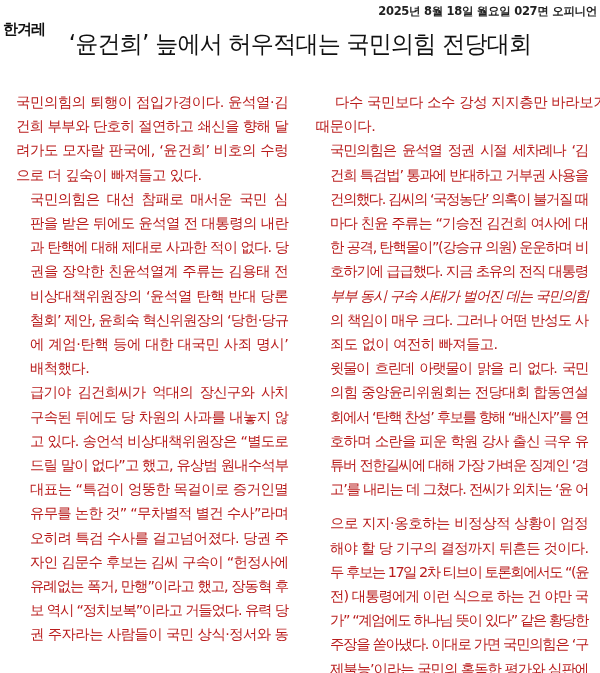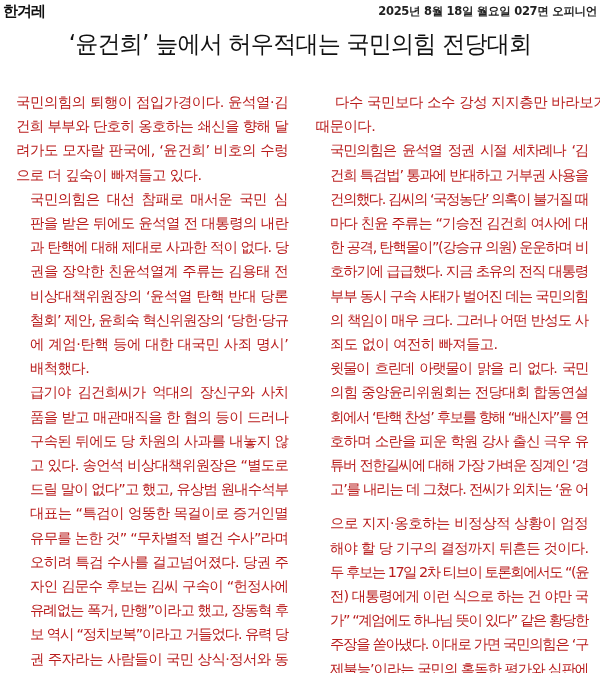--- a/index.html
+++ b/index.html
@@ -18,21 +18,21 @@
     .masthead {
       position: absolute;
       top: 0;
       left: 0;
       width: 600px;
       height: 22px;
     }
     .logo {
       position: absolute;
       left: 3px;
-      top: 2px;
+      top: 20px;
       font-size: 15px;
       font-weight: bold;
       letter-spacing: -1px;
       color: #111;
     }
     .dateline {
       position: absolute;
       right: 3px;
       top: 4px;
       font-size: 11.5px;
@@ -94,37 +94,36 @@
   <div class="logo">한겨레</div>
   <div class="dateline">2025년 8월 18일 월요일 027면 오피니언</div>
 </div>
 
 <h1 class="headline">‘윤건희’ 늪에서 허우적대는 국민의힘 전당대회</h1>
 
 <div class="columns">
   <div class="column">
       <p class="para">
         <span class="line" style="display: block; letter-spacing: -0.426087px;">국민의힘의 퇴행이 점입가경이다. 윤석열·김</span>
-        <span class="line" style="display: block; letter-spacing: -0.6px;">건희 부부와 단호히 옹호하는 쇄신을 향해 달</span>
+        <span class="line" style="display: block; letter-spacing: -0.6px;">건희 부부와 단호히 절연하고 쇄신을 향해 달</span>
         <span class="line" style="display: block; letter-spacing: -0.36px;">려가도 모자랄 판국에, ‘윤건희’ 비호의 수렁</span>
         <span class="line last" style="display: block;">으로 더 깊숙이 빠져들고 있다.</span>
       </p>
       <p class="para indent">
         <span class="line" style="display: block; letter-spacing: -0.457143px;">국민의힘은 대선 참패로 매서운 국민 심</span>
         <span class="line" style="display: block; letter-spacing: -0.6px;">판을 받은 뒤에도 윤석열 전 대통령의 내란</span>
         <span class="line" style="display: block; letter-spacing: -0.92px;">과 탄핵에 대해 제대로 사과한 적이 없다. 당</span>
         <span class="line" style="display: block; letter-spacing: -0.418182px;">권을 장악한 친윤석열계 주류는 김용태 전</span>
         <span class="line" style="display: block; letter-spacing: -0.418182px;">비상대책위원장의 ‘윤석열 탄핵 반대 당론</span>
         <span class="line" style="display: block; letter-spacing: -0.92px;">철회’ 제안, 윤희숙 혁신위원장의 ‘당헌·당규</span>
         <span class="line" style="display: block; letter-spacing: -0.35px;">에 계엄·탄핵 등에 대한 대국민 사죄 명시’</span>
         <span class="line last" style="display: block;">배척했다.</span>
       </p>
       <p class="para indent">
         <span class="line" style="display: block; letter-spacing: -0.885714px;">급기야 김건희씨가 억대의 장신구와 사치</span>
-        <span class="line" style="display: block; letter-spacing: -0.6px;">품을 받고 매관매직을 한 혐의 등이 드러나</span>
         <span class="line" style="display: block; letter-spacing: -0.6px;">구속된 뒤에도 당 차원의 사과를 내놓지 않</span>
         <span class="line" style="display: block; letter-spacing: -0.730435px;">고 있다. 송언석 비상대책위원장은 “별도로</span>
         <span class="line" style="display: block; letter-spacing: -0.891667px;">드릴 말이 없다”고 했고, 유상범 원내수석부</span>
         <span class="line" style="display: block; letter-spacing: -0.554545px;">대표는 “특검이 엉뚱한 목걸이로 증거인멸</span>
         <span class="line" style="display: block; letter-spacing: -0.725px;">유무를 논한 것” “무차별적 별건 수사”라며</span>
         <span class="line" style="display: block; letter-spacing: -0.6px;">오히려 특검 수사를 걸고넘어졌다. 당권 주</span>
         <span class="line" style="display: block; letter-spacing: -0.730435px;">자인 김문수 후보는 김씨 구속이 “헌정사에</span>
         <span class="line" style="display: block; letter-spacing: -1.04px;">유례없는 폭거, 만행”이라고 했고, 장동혁 후</span>
         <span class="line" style="display: block; letter-spacing: -1.16px;">보 역시 “정치보복”이라고 거들었다. 유력 당</span>
         <span class="line" style="display: block; letter-spacing: -0.6px;">권 주자라는 사람들이 국민 상식·정서와 동</span>
@@ -135,21 +134,21 @@
         <span class="line" style="display: block; letter-spacing: -0.426087px; margin-left: 19px;">다수 국민보다 소수 강성 지지층만 바라보기</span>
         <span class="line last" style="display: block;">때문이다.</span>
       </p>
       <p class="para indent">
         <span class="line" style="display: block; letter-spacing: -1.2087px;">국민의힘은 윤석열 정권 시절 세차례나 ‘김</span>
         <span class="line" style="display: block; letter-spacing: -1.18333px;">건희 특검법’ 통과에 반대하고 거부권 사용을</span>
         <span class="line" style="display: block; letter-spacing: -1.44615px;">건의했다. 김씨의 ‘국정농단’ 의혹이 불거질 때</span>
         <span class="line" style="display: block; letter-spacing: -0.891667px;">마다 친윤 주류는 “기승전 김건희 여사에 대</span>
         <span class="line" style="display: block; letter-spacing: -1.25385px;">한 공격, 탄핵몰이”(강승규 의원) 운운하며 비</span>
         <span class="line" style="display: block; letter-spacing: -1.18333px;">호하기에 급급했다. 지금 초유의 전직 대통령</span>
-        <span class="line" style="display: block; letter-spacing: -1.18333px;">부부 동시 구속 사태가 벌어진 데는 국민의힘</span>
+        <span class="line" style="display: block; letter-spacing: -1.18333px; font-style: italic;">부부 동시 구속 사태가 벌어진 데는 국민의힘</span>
         <span class="line" style="display: block; letter-spacing: -0.92px;">의 책임이 매우 크다. 그러나 어떤 반성도 사</span>
         <span class="line last" style="display: block;">죄도 없이 여전히 빠져들고.</span>
       </p>
       <p class="para indent">
         <span class="line" style="display: block; letter-spacing: -1.35px;">윗물이 흐린데 아랫물이 맑을 리 없다. 국민</span>
         <span class="line" style="display: block; letter-spacing: -0.695238px;">의힘 중앙윤리위원회는 전당대회 합동연설</span>
         <span class="line" style="display: block; letter-spacing: -1.41481px;">회에서 ‘탄핵 찬성’ 후보를 향해 “배신자”를 연</span>
         <span class="line" style="display: block; letter-spacing: -0.766667px;">호하며 소란을 피운 학원 강사 출신 극우 유</span>
         <span class="line" style="display: block; letter-spacing: -1.32px;">튜버 전한길씨에 대해 가장 가벼운 징계인 ‘경</span>
         <span class="line" style="display: block; letter-spacing: -1.19259px;">고’를 내리는 데 그쳤다. 전씨가 외치는 ‘윤 어</span>

